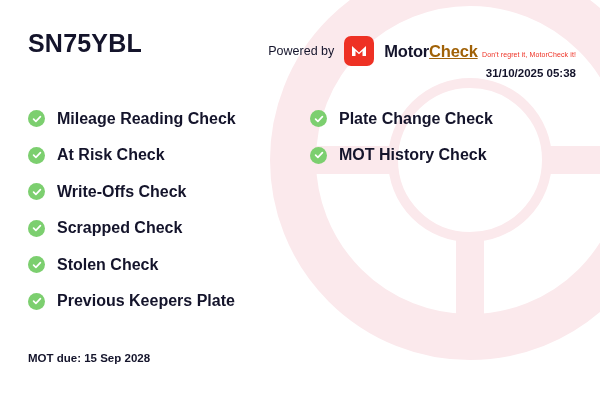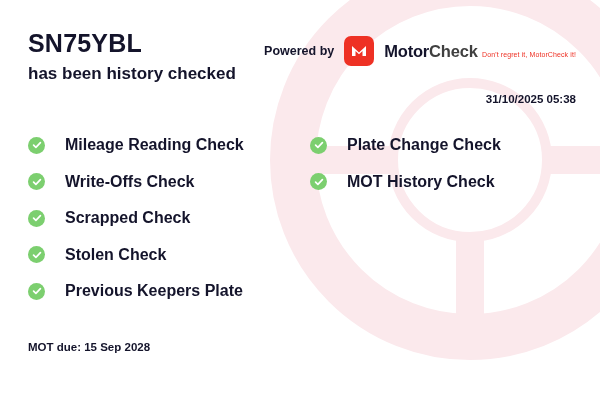--- a/index.html
+++ b/index.html
@@ -110,21 +110,21 @@
     position: absolute;
     top: 36px;
     right: 24px;
     display: flex;
     align-items: center;
     gap: 10px;
     z-index: 3;
   }
   .powered {
     font-size: 12.5px;
-    font-weight: bold;
+    font-weight: normal;
     color: #14142b;
     white-space: nowrap;
   }
   .logo-mark {
     width: 30px;
     height: 30px;
     background: #ee3124;
     border-radius: 7px;
     display: flex;
     align-items: center;
@@ -133,21 +133,21 @@
   .logo-mark svg { display: block; }
   .logo-text {
     line-height: 1;
   }
   .logo-word {
     font-size: 16.5px;
     font-weight: bold;
     color: #14142b;
     letter-spacing: -0.2px;
   }
-  .logo-word .accent { color: #404040; }
+  .logo-word .accent { color: #a16207; text-decoration: underline; }
   .logo-tag {
     font-size: 7px;
     color: #ee3124;
     margin-top: 3px;
     letter-spacing: 0.1px;
   }
 
   .checks {
     margin-top: 22px;
     display: flex;
@@ -155,21 +155,21 @@
   }
   .col {
     flex: 0 0 auto;
   }
   .col-left { width: 282px; }
   .col-right { width: 260px; }
 
   .check-item {
     display: flex;
     align-items: center;
-    gap: 20px;
+    gap: 12px;
     height: 36.5px;
   }
   .tick {
     width: 17px;
     height: 17px;
     border-radius: 50%;
     background: #7ccf6f;
     flex: 0 0 auto;
     display: flex;
     align-items: center;
@@ -211,35 +211,42 @@
       </svg>
     </span>
     <span class="logo-text">
       <span class="logo-word"><span>Motor</span><span class="accent">Check</span></span>
       <span class="logo-tag">Don't regret it, MotorCheck it!</span>
     </span>
   </div>
 
   <div class="content">
     <div class="reg">SN75YBL</div>
-    <div class="subtitle">has been history checked</div>
     <div class="timestamp">31/10/2025 05:38</div>
 
     <div class="checks">
       <div class="col col-left">
 
         <div class="check-item">
           <span class="tick">
             <svg width="10" height="10" viewBox="0 0 10 10" aria-hidden="true">
                 <path d="M1.6 5.2 L3.9 7.4 L8.4 2.7" stroke="#ffffff" stroke-width="1.7" fill="none" stroke-linecap="round" stroke-linejoin="round"></path>
               </svg>
           </span>
           <span class="check-label">Mileage Reading Check</span>
         </div>
 
+        <div class="check-item">
+          <span class="tick">
+            <svg width="10" height="10" viewBox="0 0 10 10" aria-hidden="true">
+                <path d="M1.6 5.2 L3.9 7.4 L8.4 2.7" stroke="#ffffff" stroke-width="1.7" fill="none" stroke-linecap="round" stroke-linejoin="round"></path>
+              </svg>
+          </span>
+          <span class="check-label">At Risk Check</span>
+        </div>
 
         <div class="check-item">
           <span class="tick">
             <svg width="10" height="10" viewBox="0 0 10 10" aria-hidden="true">
                 <path d="M1.6 5.2 L3.9 7.4 L8.4 2.7" stroke="#ffffff" stroke-width="1.7" fill="none" stroke-linecap="round" stroke-linejoin="round"></path>
               </svg>
           </span>
           <span class="check-label">Write-Offs Check</span>
         </div>
 

